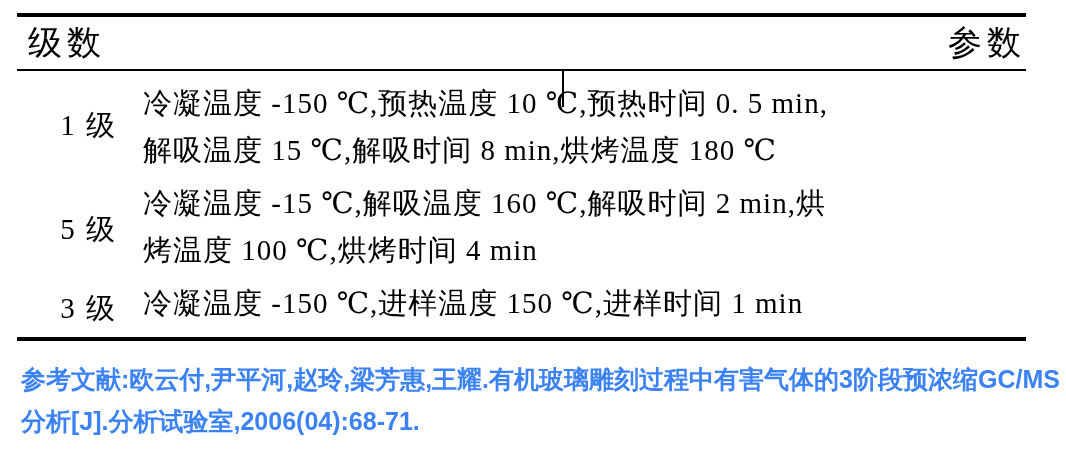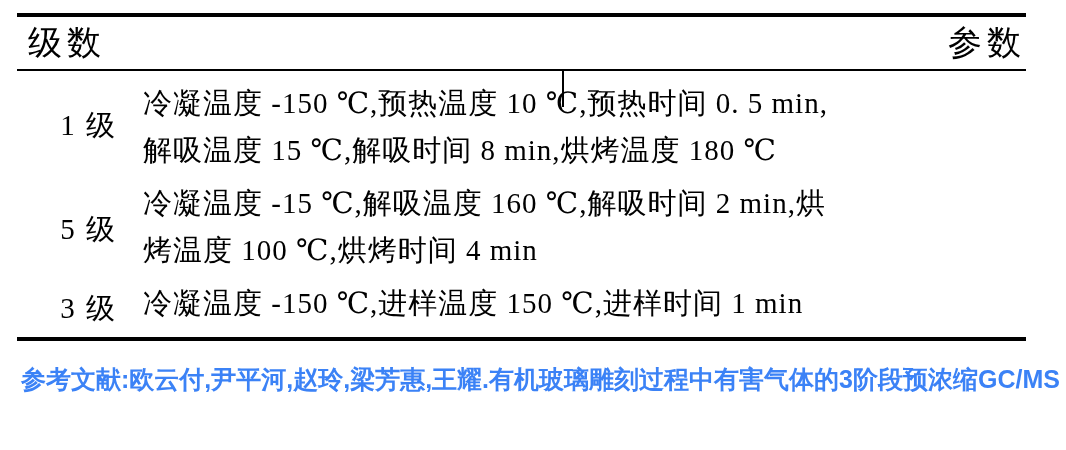--- a/index.html
+++ b/index.html
@@ -119,13 +119,14 @@
         </td>
       </tr>
     </tbody>
   </table>
 </div>
 
 <div class="caret"></div>
 
 <div class="reference">
   <div class="rline">参考文献:欧云付,尹平河,赵玲,梁芳惠,王耀.有机玻璃雕刻过程中有害气体的3阶段预浓缩GC/MS</div>
+  <div class="rline">分析[J].分析试验室,2006(04):68-71.</div>
 </div>
 
 </body></html>

